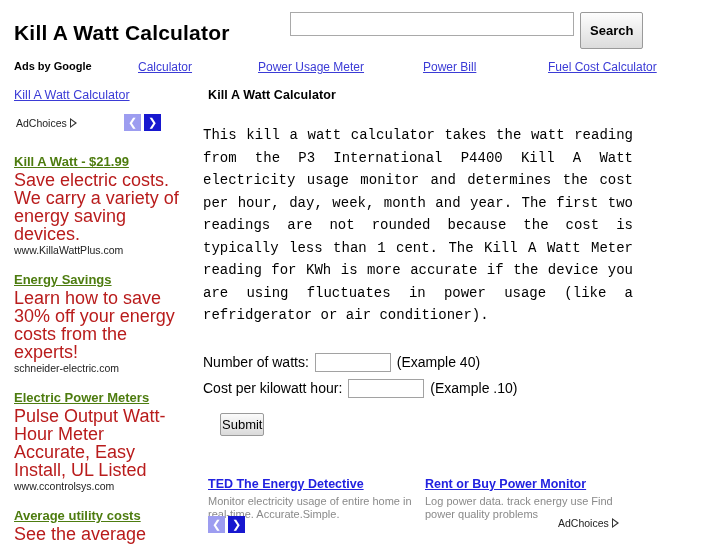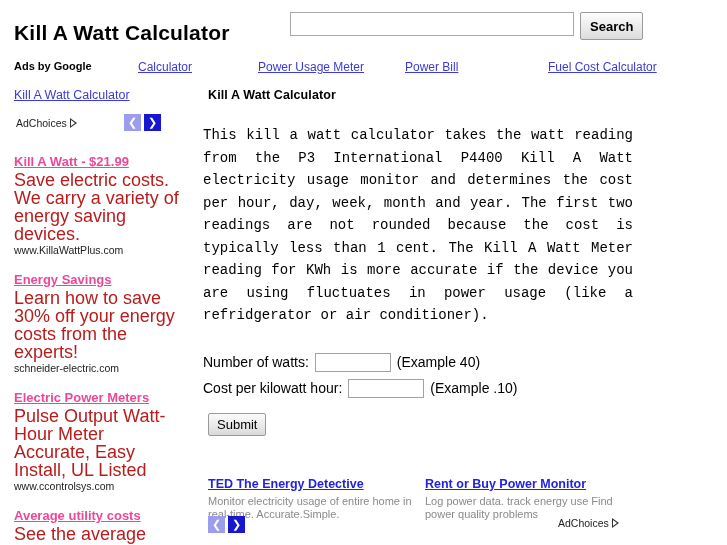--- a/index.html
+++ b/index.html
@@ -45,21 +45,21 @@
     box-sizing: border-box;
     border: 1px solid #a9a9a9;
     background: #ffffff;
     font-family: "Liberation Sans", sans-serif;
     font-size: 13px;
     padding: 2px 4px;
     outline: none;
   }
   .search-button {
     margin-left: 6px;
-    height: 28px;
+    height: 37px;
     padding: 0 9px;
     box-sizing: border-box;
     font-family: "Liberation Sans", sans-serif;
     font-size: 13px;
     font-weight: bold;
     color: #000;
     border: 1px solid #9a9a9a;
     border-radius: 2px;
     background: linear-gradient(#fdfdfd, #dcdcdc);
     cursor: pointer;
@@ -85,21 +85,21 @@
   }
   .adsense-linkunit a.lnk {
     position: absolute;
     top: 0;
     color: #3b3bd6;
     font-size: 12px;
     white-space: nowrap;
   }
   .lnk-0 { left: 138px; }
   .lnk-1 { left: 258px; }
-  .lnk-2 { left: 405px; }
+  .lnk-2 { left: 423px; }
   .lnk-3 { left: 548px; }
 
   
   .body-wrap {
     position: absolute;
     top: 88px;
     left: 0;
     width: 727px;
   }
   .sidebar {
@@ -178,21 +178,21 @@
   }
   .arrow-prev { background: #9d9df0; }
   .arrow-next { background: #1717cf; }
 
   .ad-unit { margin: 14px 0 0 14px; }
   .ad-unit.first { margin-top: 16px; }
   .ad-title {
     display: inline-block;
     font-size: 13px;
     font-weight: bold;
-    color: #ec4899;
+    color: #4d7c0f;
     white-space: nowrap;
   }
   .ad-desc {
     font-size: 18px;
     line-height: 18px;
     color: #b91c1c;
     width: 170px;
     margin-top: 1px;
   }
   .ad-url {
@@ -233,22 +233,22 @@
     border: 1px solid #a2a2a2;
     background: #fff;
     margin: 0 6px;
     font-family: "Liberation Sans", sans-serif;
     font-size: 13px;
     padding: 1px 3px;
     outline: none;
   }
   .submit-btn {
     margin-top: 8px;
-    margin-left: 5px;
-    padding: 3px 8px;
+    margin-left: 17px;
+    padding: 3px 1px;
     font-family: "Liberation Sans", sans-serif;
     font-size: 13px;
     color: #000;
     border: 1px solid #9a9a9a;
     border-radius: 2px;
     background: linear-gradient(#fbfbfb, #dadada);
     cursor: pointer;
   }
 
   

